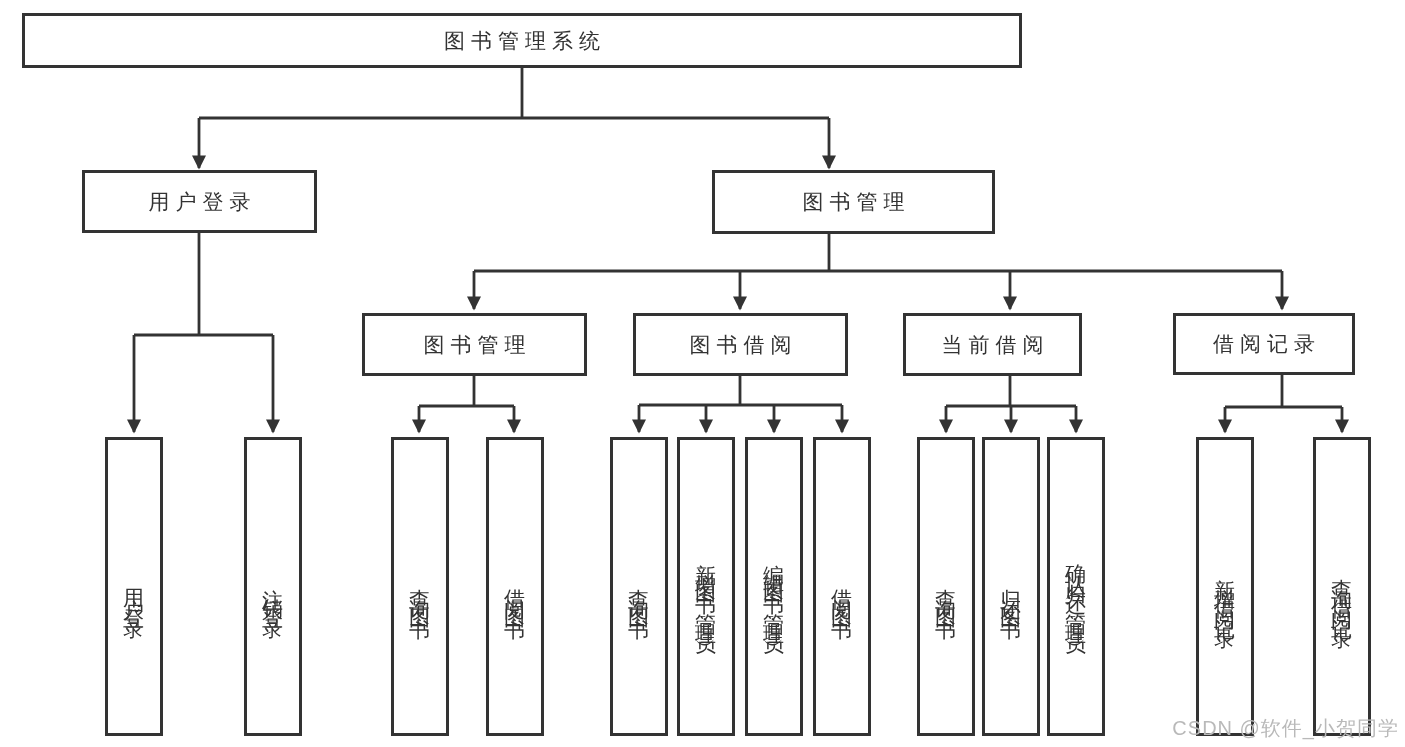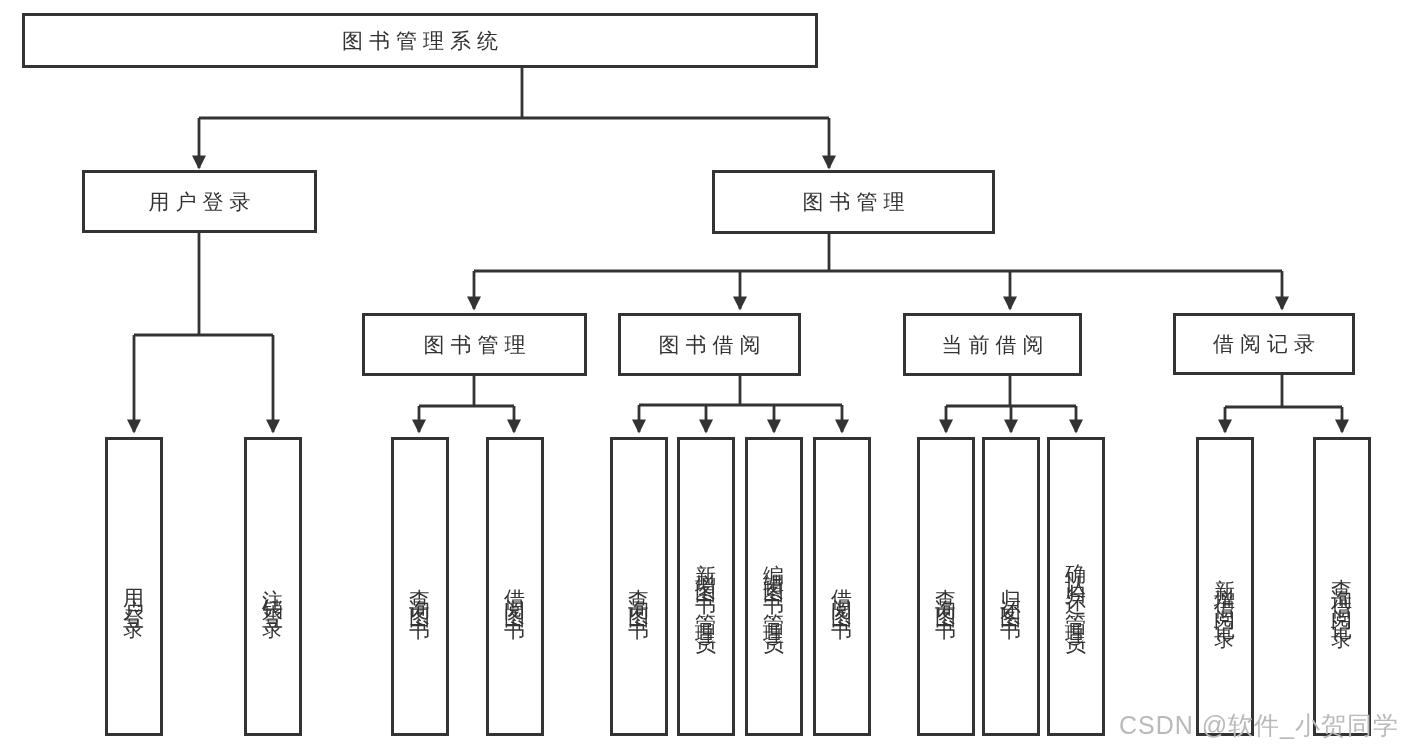--- a/index.html
+++ b/index.html
@@ -15,21 +15,21 @@
   .h .htext{
     font-size:21px;letter-spacing:6px;text-indent:6px;white-space:nowrap;color:#333333;
   }
   .v{width:58px;height:299px;}
   .v .vtext{
     writing-mode:vertical-rl;text-orientation:mixed;line-height:1;
     font-size:21px;letter-spacing:10px;margin-bottom:-10px;color:#333333;white-space:nowrap;
   }
   .watermark{
     position:absolute;right:6px;bottom:5px;z-index:3;
-    font-size:25px;letter-spacing:1px;color:#b9b9b9;white-space:nowrap;
+    font-size:20px;letter-spacing:1px;color:#b9b9b9;white-space:nowrap;
   }
 </style>
 </head>
 <body>
 
 <div class="stage">
 
   <svg class="wires" width="1405" height="747" viewBox="0 0 1405 747" aria-hidden="true">
     <defs>
       <marker id="arrow" viewBox="0 0 10 10" refX="9" refY="5" markerWidth="6.5" markerHeight="5" orient="auto">
@@ -73,35 +73,35 @@
       <path d="M1011,406 V432" marker-end="url(#arrow)"></path>
       <path d="M1076,406 V432" marker-end="url(#arrow)"></path>
 
       <path d="M1282,375 V407"></path>
       <path d="M1225,407 H1342"></path>
       <path d="M1225,407 V432" marker-end="url(#arrow)"></path>
       <path d="M1342,407 V432" marker-end="url(#arrow)"></path>
     </g>
   </svg>
 
-  <div class="box h" style="left:22px;top:13px;width:796px;height:55px">
+  <div class="box h" style="left:22px;top:13px;width:1000px;height:55px">
     <span class="htext">图书管理系统</span>
   </div>
 
   <div class="box h" style="left:82px;top:170px;width:235px;height:63px">
     <span class="htext">用户登录</span>
   </div>
   <div class="box h" style="left:712px;top:170px;width:283px;height:64px">
     <span class="htext">图书管理</span>
   </div>
 
   <div class="box h" style="left:362px;top:313px;width:225px;height:63px">
     <span class="htext">图书管理</span>
   </div>
-  <div class="box h" style="left:618px;top:313px;width:183px;height:63px">
+  <div class="box h" style="left:633px;top:313px;width:215px;height:63px">
     <span class="htext">图书借阅</span>
   </div>
   <div class="box h" style="left:903px;top:313px;width:179px;height:63px">
     <span class="htext">当前借阅</span>
   </div>
   <div class="box h" style="left:1173px;top:313px;width:182px;height:62px">
     <span class="htext">借阅记录</span>
   </div>
 
   <div class="box v" style="left:105px;top:437px">

